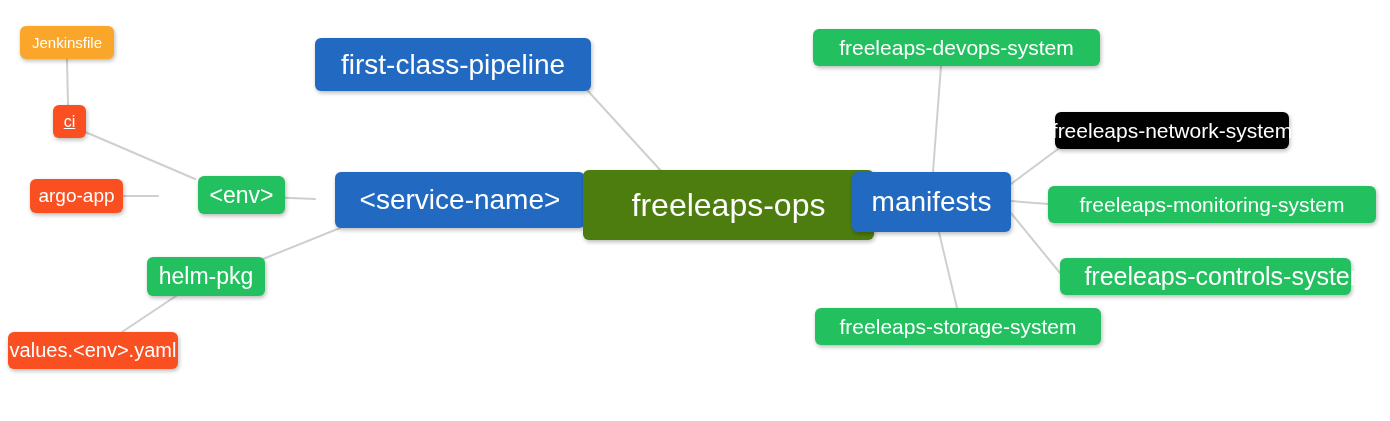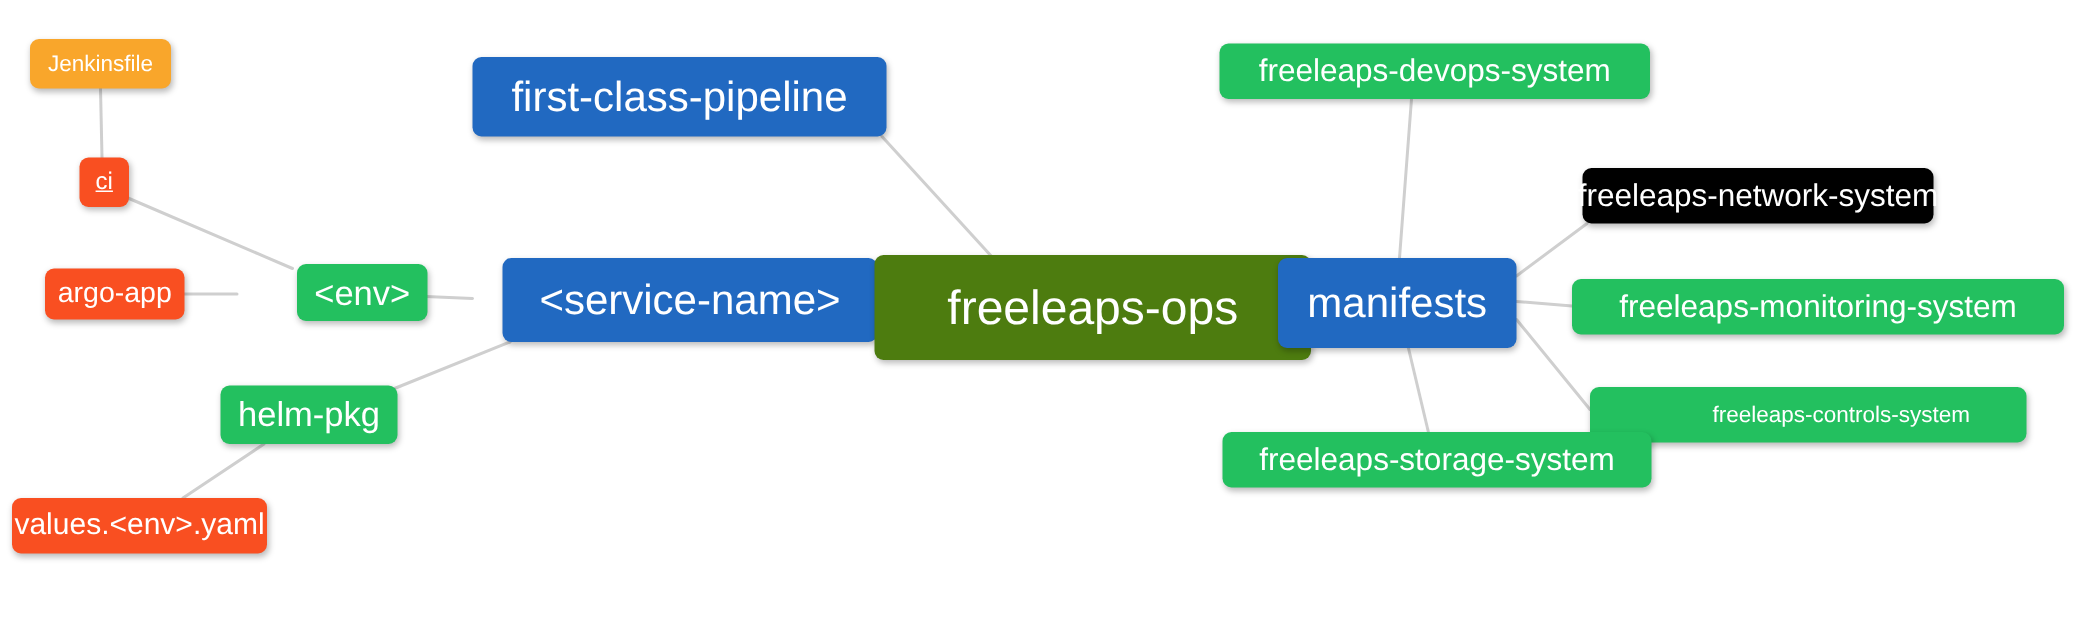--- a/index.html
+++ b/index.html
@@ -64,16 +64,16 @@
       <div class="node" style="left: 158px; top: 176px; width: 87px; height: 38px; font-size: 23px; background: rgb(35, 192, 95); margin-left: 40px;">&lt;env&gt;</div>
       <div class="node" style="left: 147px; top: 257px; width: 118px; height: 39px; font-size: 23px; background: rgb(35, 192, 95);">helm-pkg</div>
       <div class="node" style="left: 8px; top: 332px; width: 170px; height: 37px; font-size: 20px; background: rgb(249, 79, 33);">values.&lt;env&gt;.yaml</div>
       <div class="node" style="left: 315px; top: 38px; width: 276px; height: 53px; font-size: 28px; background: rgb(33, 105, 193);">first-class-pipeline</div>
       <div class="node" style="left: 315px; top: 172px; width: 250px; height: 56px; font-size: 28px; background: rgb(33, 105, 193); margin-left: 20px;">&lt;service-name&gt;</div>
       <div class="node" style="left: 583px; top: 170px; width: 291px; height: 70px; font-size: 32px; background: #4d7c0f;">freeleaps-ops</div>
       <div class="node" style="left: 852px; top: 172px; width: 159px; height: 60px; font-size: 28px; background: rgb(33, 105, 193);">manifests</div>
       <div class="node" style="left: 797px; top: 29px; width: 287px; height: 37px; font-size: 21px; background: rgb(35, 192, 95); margin-left: 16px;">freeleaps-devops-system</div>
       <div class="node" style="left: 1055px; top: 112px; width: 234px; height: 37px; font-size: 21px; background: #000000;">freeleaps-network-system</div>
       <div class="node" style="left: 1048px; top: 186px; width: 328px; height: 37px; font-size: 21px; background: rgb(35, 192, 95);">freeleaps-monitoring-system</div>
-      <div class="node" style="left: 1060px; top: 258px; width: 291px; height: 37px; font-size: 15px; background: rgb(35, 192, 95); padding-left: 44px;">freeleaps-controls-system</div>
-      <div class="node" style="left: 815px; top: 288px; width: 286px; height: 37px; font-size: 21px; background: rgb(35, 192, 95);">freeleaps-storage-system</div>
+      <div class="node" style="left: 1060px; top: 258px; width: 291px; height: 37px; font-size: 25px; background: rgb(35, 192, 95); padding-left: 44px;">freeleaps-controls-system</div>
+      <div class="node" style="left: 815px; top: 308px; width: 286px; height: 37px; font-size: 21px; background: rgb(35, 192, 95);">freeleaps-storage-system</div>
     </div>
 </div>
 
 </body></html>

